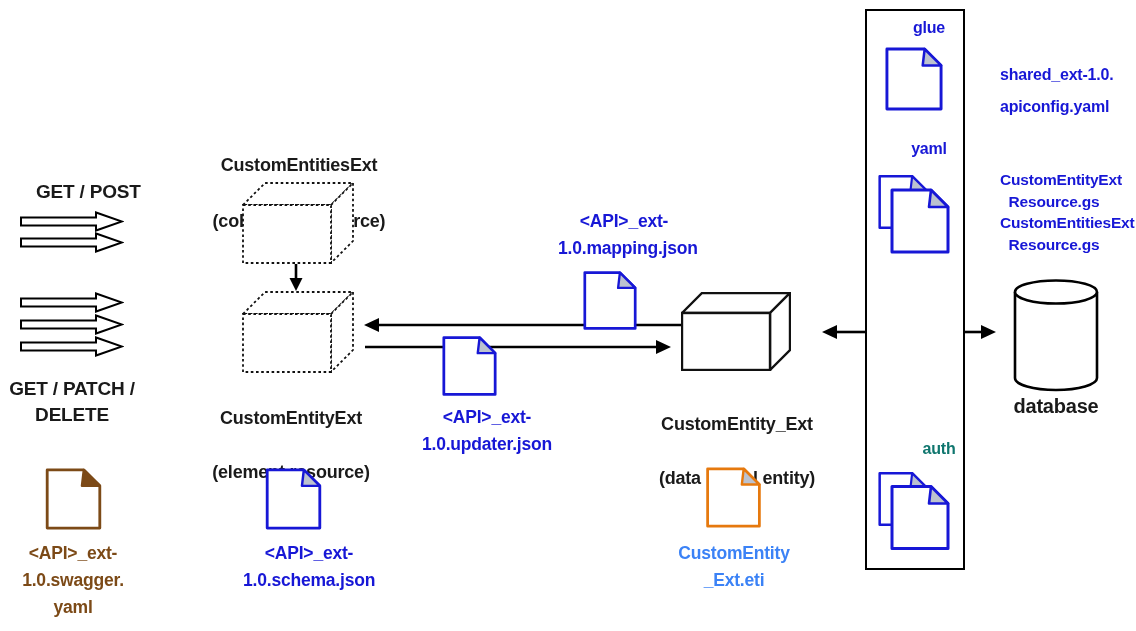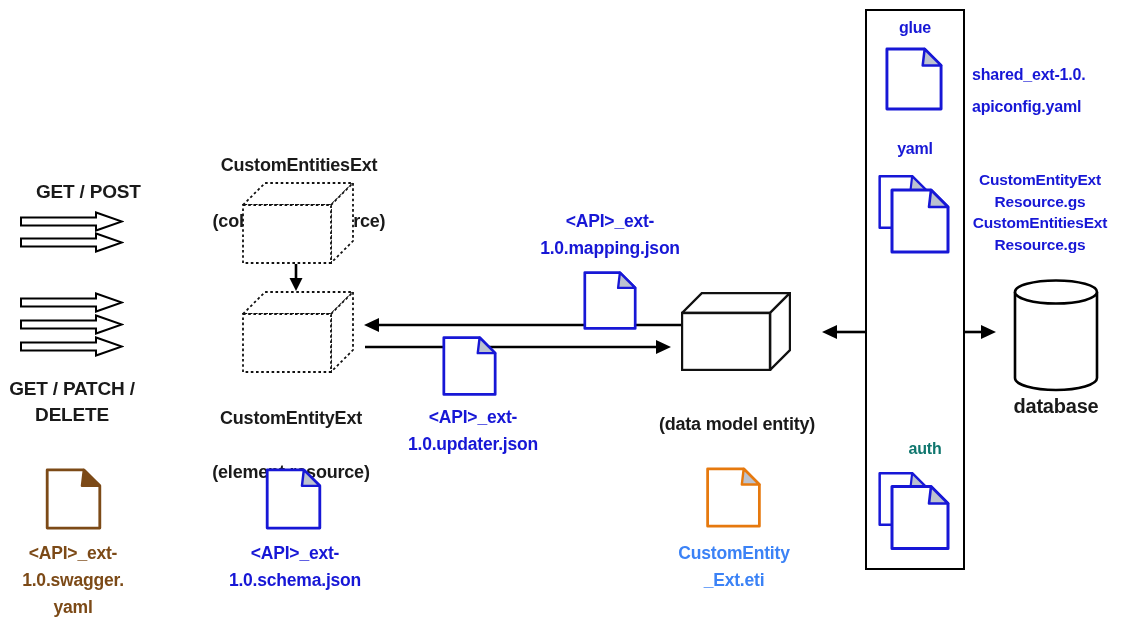--- a/index.html
+++ b/index.html
@@ -15,21 +15,21 @@
   .abs { position: absolute; }
   .lbl {
     position: absolute;
     font-weight: 700;
     white-space: pre-line;
     color: #1a1a1a;
     line-height: 1.42;
     letter-spacing: -0.2px;
   }
   .center { text-align: center; }
-  .blue   { color: #1717d6; }
+  .blue   { color: #1717d6; padding-left: 28px; }
   .brown  { color: #7c4a17; }
   .orange { color: #e6790e; }
   svg { display: block; }
 </style>
 </head>
 <body>
 
 <div id="canvas">
 
   <svg class="abs" style="left:0; top:0;" width="1136" height="631" viewBox="0 0 1136 631">
@@ -120,20 +120,21 @@
 1.0.updater.json</div>
 
   <svg class="abs" style="left:681px; top:292px;" width="110" height="79" viewBox="0 0 110 79">
     <g fill="#fff" stroke="#111" stroke-width="2.4" stroke-linejoin="miter">
       <polygon points="1,21 21,1 109,1 89,21"></polygon>
       <polygon points="89,21 109,1 109,58 89,78"></polygon>
       <rect x="1" y="21" width="88" height="57"></rect>
     </g>
   </svg>
   <div class="lbl center" style="left:636px; top:384px; width:202px; font-size:18px; line-height:27px;">
+    <div>CustomEntity_Ext</div>
     <div>(data model entity)</div>
   </div>
 
   <svg class="abs" style="left:705px; top:467px;" width="57" height="61" viewBox="0 0 60 66">
     <path d="M2 2 H41 L58 19 V64 H2 Z" fill="#fff" stroke="#e6790e" stroke-width="3" stroke-linejoin="round"></path>
     <path d="M41 2 L58 19 H39 Z" fill="#bcc2cf" stroke="#e6790e" stroke-width="2.6" stroke-linejoin="round"></path>
   </svg>
   <div class="lbl center orange" style="left: 654px; top: 540px; width: 160px; font-size: 17.5px; line-height: 27px; color: #3b82f6;">CustomEntity
 _Ext.eti</div>
 

